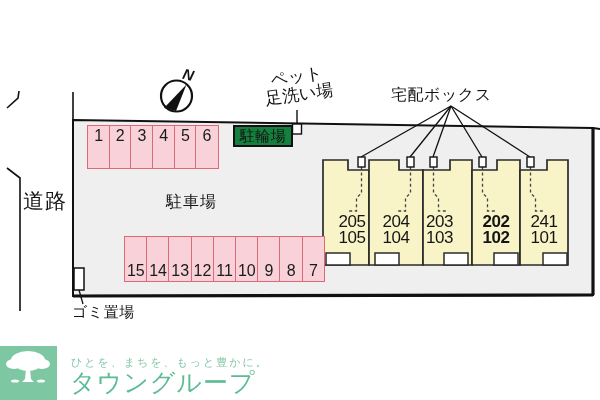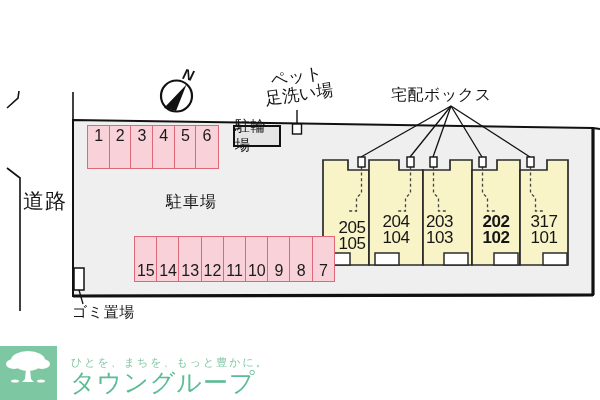--- a/index.html
+++ b/index.html
@@ -10,26 +10,26 @@
   .canvas svg{position:absolute;left:0;top:0;}
   .lbl{position:absolute;white-space:nowrap;color:#141414;}
   .lbl-road{left:23px;top:187px;font-size:21px;letter-spacing:1px;}
   .lbl-parking{left:166px;top:192px;font-size:16px;letter-spacing:1px;}
   .lbl-garbage{left:72px;top:303px;font-size:15px;letter-spacing:0.5px;}
   .lbl-delivery{left:391px;top:85px;font-size:16px;letter-spacing:0.5px;}
   .lbl-pet{left:251px;top:68px;width:94px;text-align:center;font-size:17px;line-height:18px;
            transform:rotate(-8deg);}
   .lbl-north{left:183px;top:66px;font-size:15px;font-weight:bold;font-style:italic;
              transform:rotate(14deg);}
-  .bike-box{position:absolute;left:233px;top:125px;width:48px;height:22px;background:#e5e5e5;
+  .bike-box{position:absolute;left:233px;top:125px;width:60px;height:22px;background:#15803d;
             border:2px solid #111;box-sizing:border-box;display:flex;align-items:center;
             justify-content:center;font-size:15px;letter-spacing:0.5px;}
   .row{position:absolute;display:flex;}
   .row-top{left:87px;top:125px;}
-  .row-bottom{left:90px;top:236px;padding-left:44px;}
+  .row-bottom{left:80px;top:236px;padding-left:44px;}
   .stall{box-sizing:border-box;background:#f8d2d8;border:1.5px solid #dd6877;
          display:flex;justify-content:center;font-size:16px;color:#1a1a1a;}
   .stall + .stall{margin-left:-1.5px;}
   .row-top .stall{width:23.2px;height:44px;align-items:flex-start;padding-top:1px;}
   .row-bottom .stall{width:23.7px;height:46px;align-items:flex-end;padding-bottom:1px;}
   .unit-label{position:absolute;top:214px;text-align:center;font-size:17px;line-height:15.5px;
               letter-spacing:-0.5px;color:#151515;}
   .footer-square{position:absolute;left:0;top:346px;width:57px;height:54px;background:#7ec7a3;}
   .footer-tagline{position:absolute;left:71px;top:355px;font-size:11px;letter-spacing:2px;
                   color:#84c7a7;white-space:nowrap;}
@@ -137,38 +137,38 @@
     <div class="stall">14</div>
     <div class="stall">13</div>
     <div class="stall">12</div>
     <div class="stall">11</div>
     <div class="stall">10</div>
     <div class="stall">9</div>
     <div class="stall">8</div>
     <div class="stall">7</div>
   </div>
 
-  <div class="unit-label" style="left:323px;width:58px;margin-top:6px;">
+  <div class="unit-label" style="left:323px;width:58px;">
     <span style="display:block">205</span>
     <span style="display:block">105</span>
   </div>
   <div class="unit-label" style="left:369px;width:54px;">
     <span style="display:block">204</span>
     <span style="display:block">104</span>
   </div>
   <div class="unit-label" style="left:423px;width:33px;">
     <span style="display:block">203</span>
     <span style="display:block">103</span>
   </div>
   <div class="unit-label" style="left:472px;width:48px;font-weight:bold;">
     <span style="display:block">202</span>
     <span style="display:block">102</span>
   </div>
   <div class="unit-label" style="left:520px;width:48px;">
-    <span style="display:block">317</span>
+    <span style="display:block">241</span>
     <span style="display:block">101</span>
   </div>
 
   <div class="footer-square">
     <svg width="51" height="36" style="left:3px;top:3px;" viewBox="0 0 51 36">
       <g fill="#ffffff">
         <ellipse cx="25" cy="11" rx="17" ry="9"></ellipse>
         <ellipse cx="11" cy="15" rx="8" ry="5"></ellipse>
         <ellipse cx="39" cy="15" rx="8" ry="5"></ellipse>
         <ellipse cx="25" cy="16" rx="12" ry="6"></ellipse>

